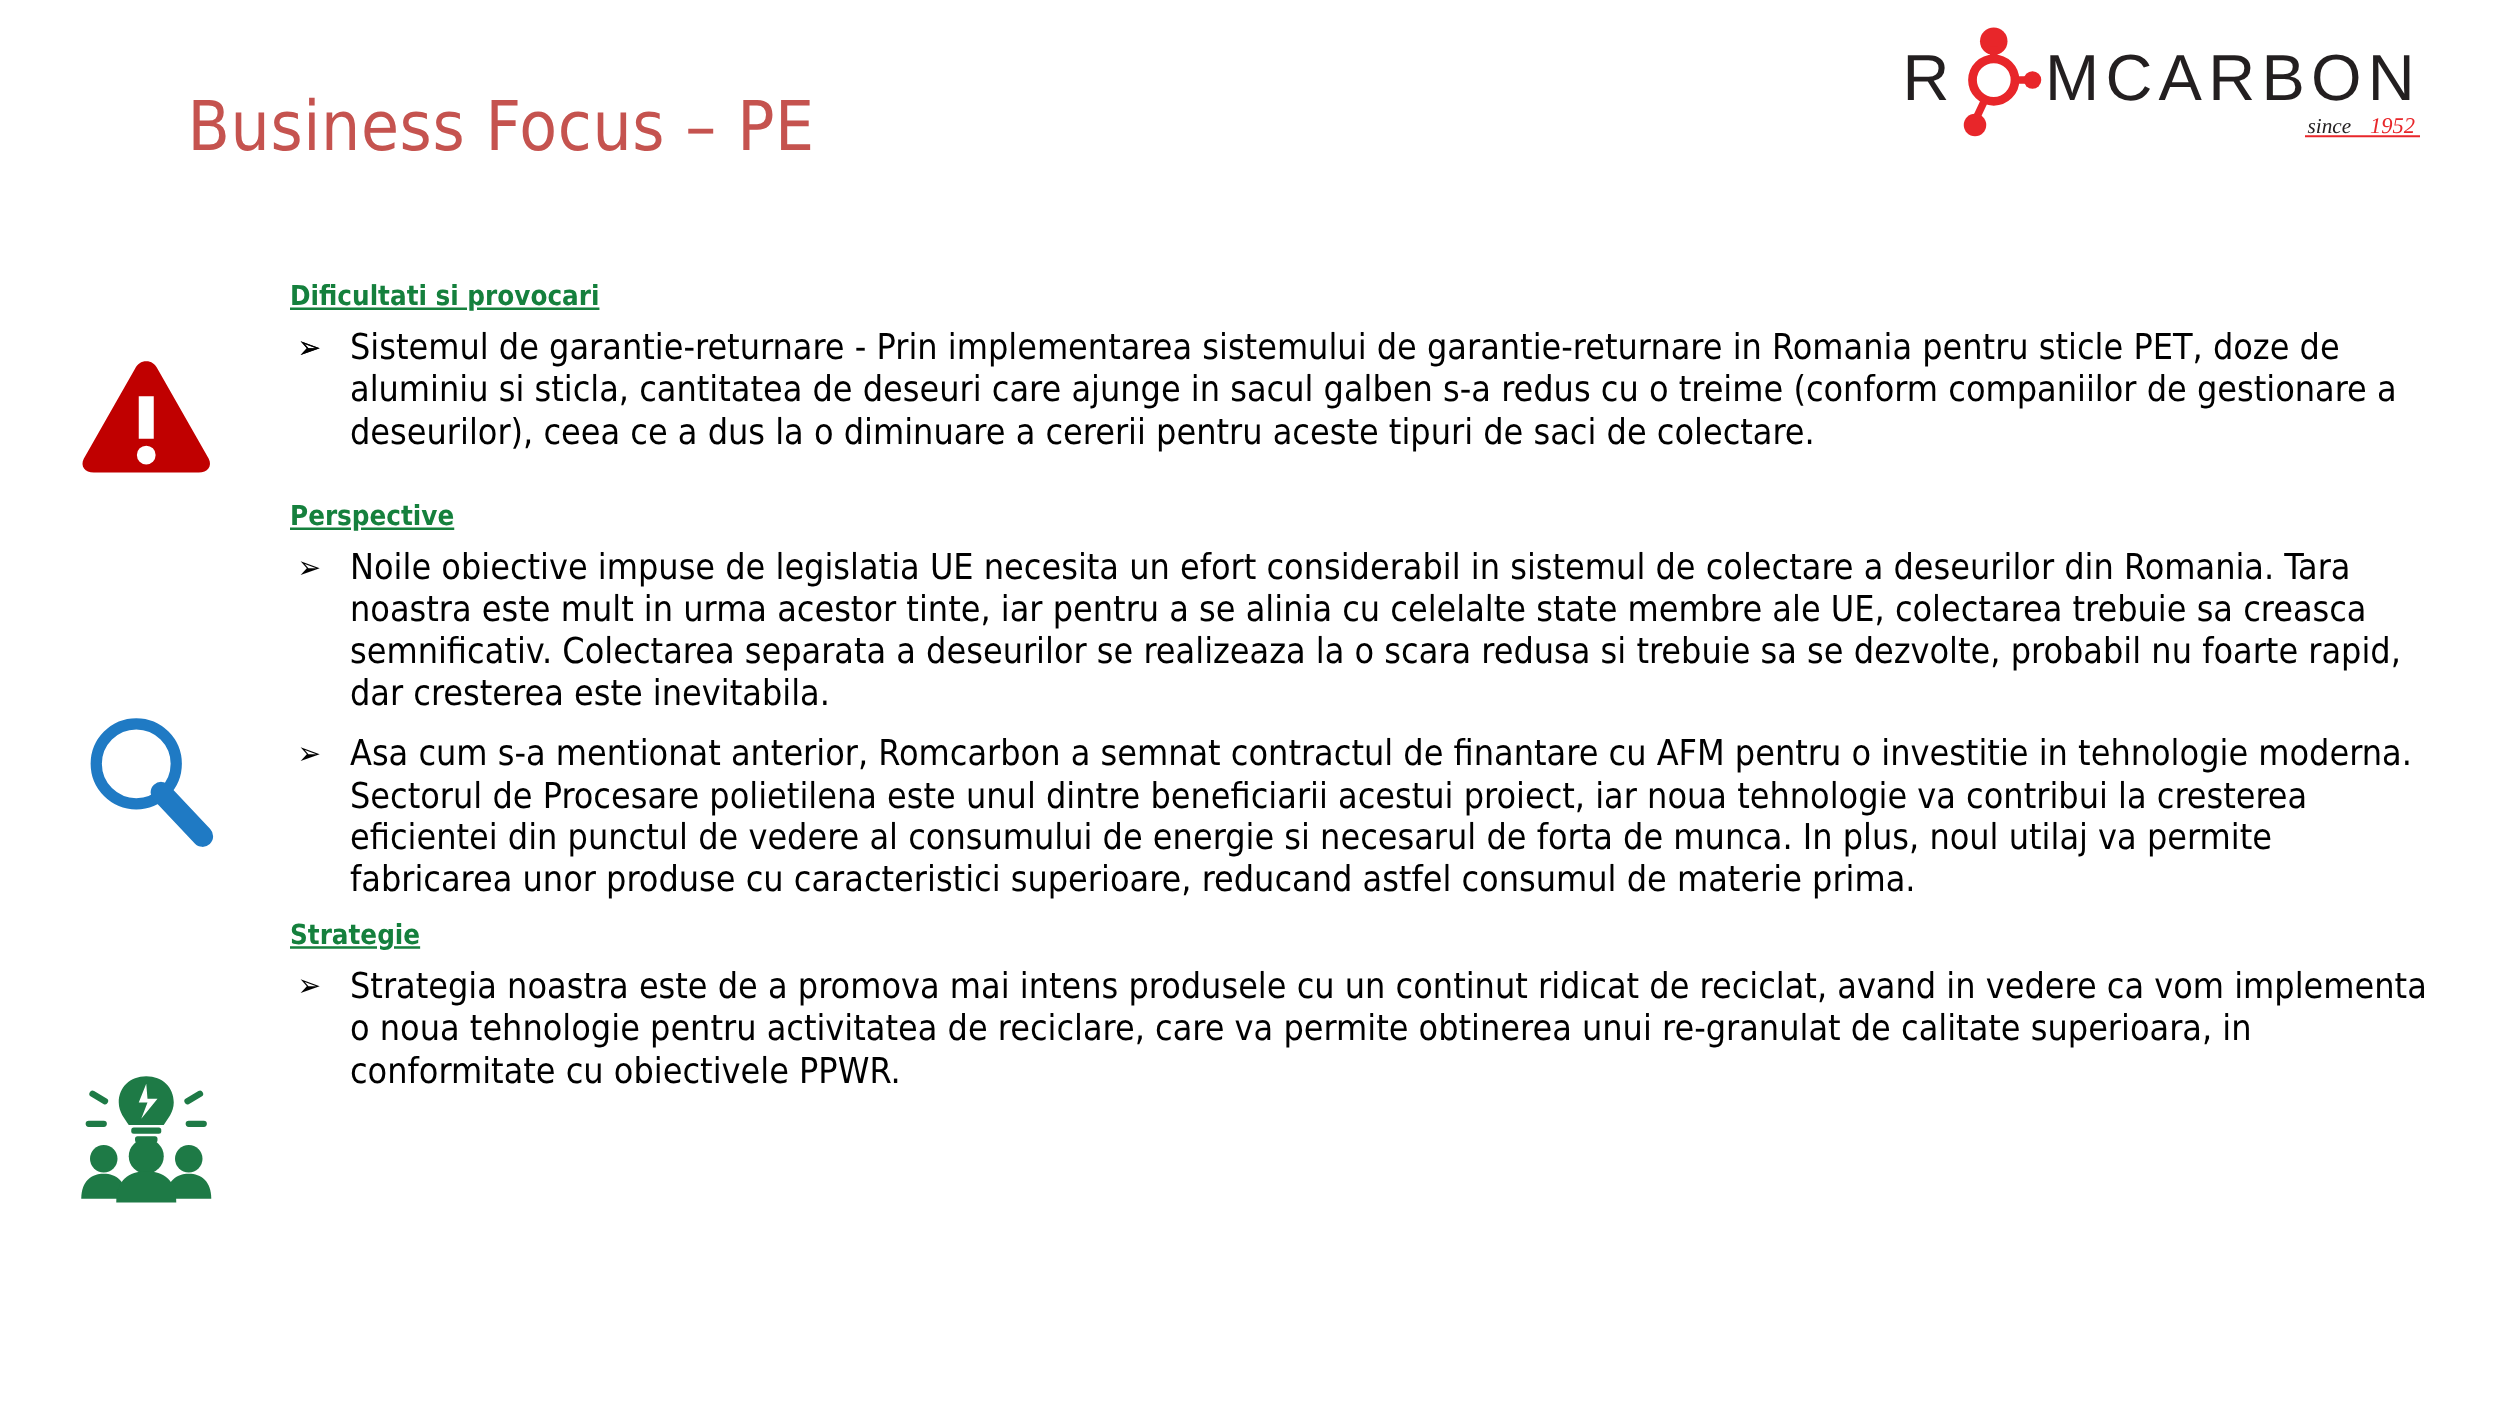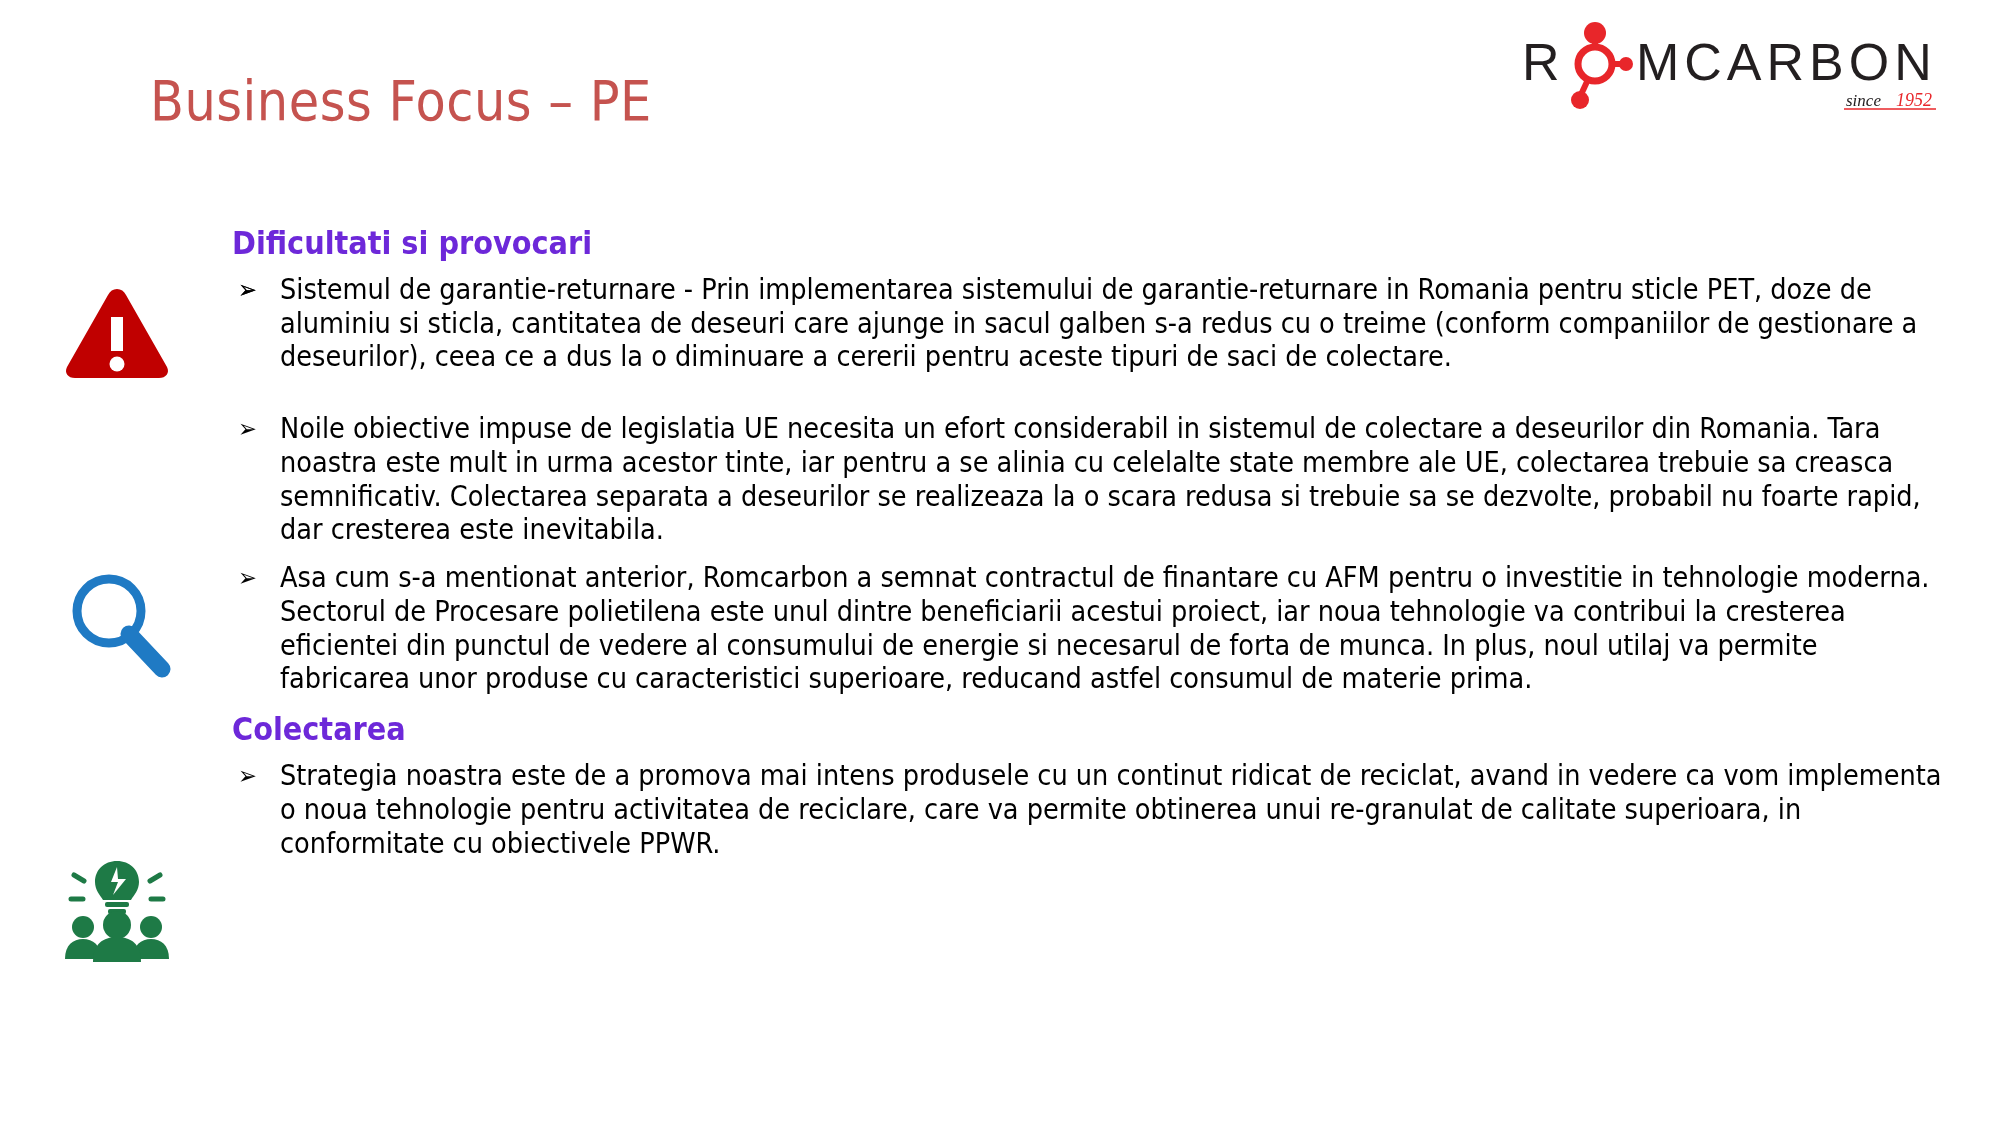--- a/index.html
+++ b/index.html
@@ -42,25 +42,26 @@
   .content {
     position: absolute;
     left: 232px;
     top: 225px;
     width: 1720px;
   }
 
   .section { position: relative; }
 
   .section-heading {
-    color: #6d28d9;
-    font-size: 32px;
+    color: #15803d;
+    font-size: 22px;
     font-weight: bold;
     line-height: 1.15;
     margin: 0 0 11px 0;
+    text-decoration: underline;
   }
 
   ul.bullets {
     list-style: none;
     margin: 0;
     padding: 0;
   }
   ul.bullets li {
     position: relative;
     padding-left: 48px;
@@ -169,36 +170,37 @@
       <li>
         <span class="marker">➢</span>
         <span>Sistemul de garantie-returnare - Prin implementarea sistemului de garantie-returnare in Romania pentru sticle PET, doze de aluminiu si sticla, cantitatea de deseuri care ajunge in sacul galben s-a redus cu o treime (conform companiilor de gestionare a deseurilor), ceea ce a dus la o diminuare a cererii pentru aceste tipuri de saci de colectare.</span>
       </li>
     </ul>
   </div>
 
   <div class="gap-md"></div>
 
   <div class="section">
+    <div class="section-heading">Perspective</div>
     <ul class="bullets">
       <li>
         <span class="marker">➢</span>
         <span>Noile obiective impuse de legislatia UE necesita un efort considerabil in sistemul de colectare a deseurilor din Romania. Tara noastra este mult in urma acestor tinte, iar pentru a se alinia cu celelalte state membre ale UE, colectarea trebuie sa creasca semnificativ. Colectarea separata a deseurilor se realizeaza la o scara redusa si trebuie sa se dezvolte, probabil nu foarte rapid, dar cresterea este inevitabila.</span>
       </li>
       <li style="margin-top:14px;">
         <span class="marker">➢</span>
         <span>Asa cum s-a mentionat anterior, Romcarbon a semnat contractul de finantare cu AFM pentru o investitie in tehnologie moderna. Sectorul de Procesare polietilena este unul dintre beneficiarii acestui proiect, iar noua tehnologie va contribui la cresterea eficientei din punctul de vedere al consumului de energie si necesarul de forta de munca. In plus, noul utilaj va permite fabricarea unor produse cu caracteristici superioare, reducand astfel consumul de materie prima.</span>
       </li>
     </ul>
   </div>
 
   <div class="gap-sm"></div>
 
   <div class="section">
-    <div class="section-heading">Colectarea</div>
+    <div class="section-heading">Strategie</div>
     <ul class="bullets">
       <li>
         <span class="marker">➢</span>
         <span>Strategia noastra este de a promova mai intens produsele cu un continut ridicat de reciclat, avand in vedere ca vom implementa o noua tehnologie pentru activitatea de reciclare, care va permite obtinerea unui re-granulat de calitate superioara, in conformitate cu obiectivele PPWR.</span>
       </li>
     </ul>
   </div>
 
 </div>
 

